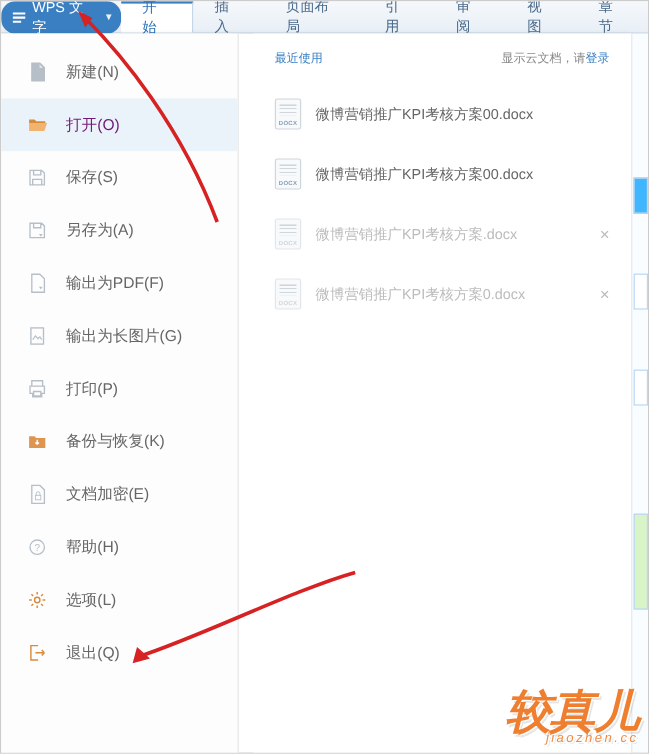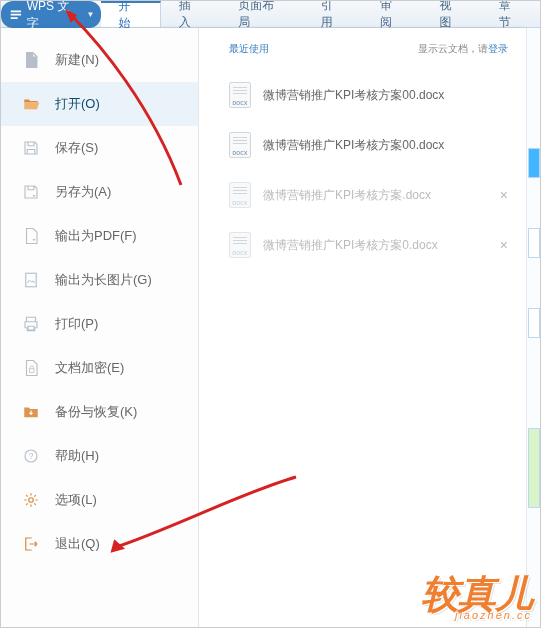--- a/index.html
+++ b/index.html
@@ -76,21 +76,21 @@
     align-items: center;
     height: 44px;
     padding-left: 20px;
     gap: 14px;
     color: #666;
     cursor: pointer;
     font-size: 13px;
   }
   .menu-item.active {
     background: #eaf2fa;
-    color: #0c4a6e;
+    color: #701a75;
   }
   .menu-item .icon {
     width: 20px; height: 20px;
     display: flex; align-items: center; justify-content: center;
     color: #b6bfc8;
   }
   .menu-item.active .icon,
   .menu-item.orange .icon { color: #d98a3d; }
   .menu-item.orange-exit .icon { color: #d98a3d; }
   .menu-item.orange-backup .icon { color: #d98a3d; }
@@ -307,39 +307,39 @@
     <div class="menu-item">
       <span class="icon">
         <svg width="18" height="18" viewBox="0 0 24 24">
             <path fill="none" stroke="currentColor" stroke-width="1.5" d="M6 9V3h12v6M4 9h16v8h-3v4H7v-4H4zM8 15h8v5H8z"></path>
           </svg>
       </span>
       <span>打印(P)</span>
     </div>
 
 
+    <div class="menu-item orange-backup">
+      <span class="icon">
+        <svg width="18" height="18" viewBox="0 0 24 24">
+            <path fill="#d98a3d" d="M3 6h6l2 2h10v11H3z" opacity=".9"></path>
+            <path fill="#fff" d="M12 10v5m0 0l-2-2m2 2l2-2" stroke="#fff" stroke-width="1.5"></path>
+          </svg>
+      </span>
+      <span>备份与恢复(K)</span>
+    </div>
+
     <div class="menu-item">
       <span class="icon">
         <svg width="18" height="18" viewBox="0 0 24 24">
             <path fill="none" stroke="currentColor" stroke-width="1.5" d="M6 2h9l5 5v15H6z"></path>
             <rect x="10" y="13" width="6" height="5" fill="none" stroke="currentColor"></rect>
             <path d="M11 13v-2a2 2 0 014 0v2" fill="none" stroke="currentColor"></path>
           </svg>
       </span>
       <span>文档加密(E)</span>
-    </div>
-
-    <div class="menu-item orange-backup">
-      <span class="icon">
-        <svg width="18" height="18" viewBox="0 0 24 24">
-            <path fill="#d98a3d" d="M3 6h6l2 2h10v11H3z" opacity=".9"></path>
-            <path fill="#fff" d="M12 10v5m0 0l-2-2m2 2l2-2" stroke="#fff" stroke-width="1.5"></path>
-          </svg>
-      </span>
-      <span>备份与恢复(K)</span>
     </div>
 
     <div class="menu-item">
       <span class="icon">
         <svg width="18" height="18" viewBox="0 0 24 24">
             <circle cx="12" cy="12" r="8" fill="none" stroke="currentColor" stroke-width="1.5"></circle>
             <text x="12" y="16" text-anchor="middle" font-size="11" fill="currentColor">?</text>
           </svg>
       </span>
       <span>帮助(H)</span>

